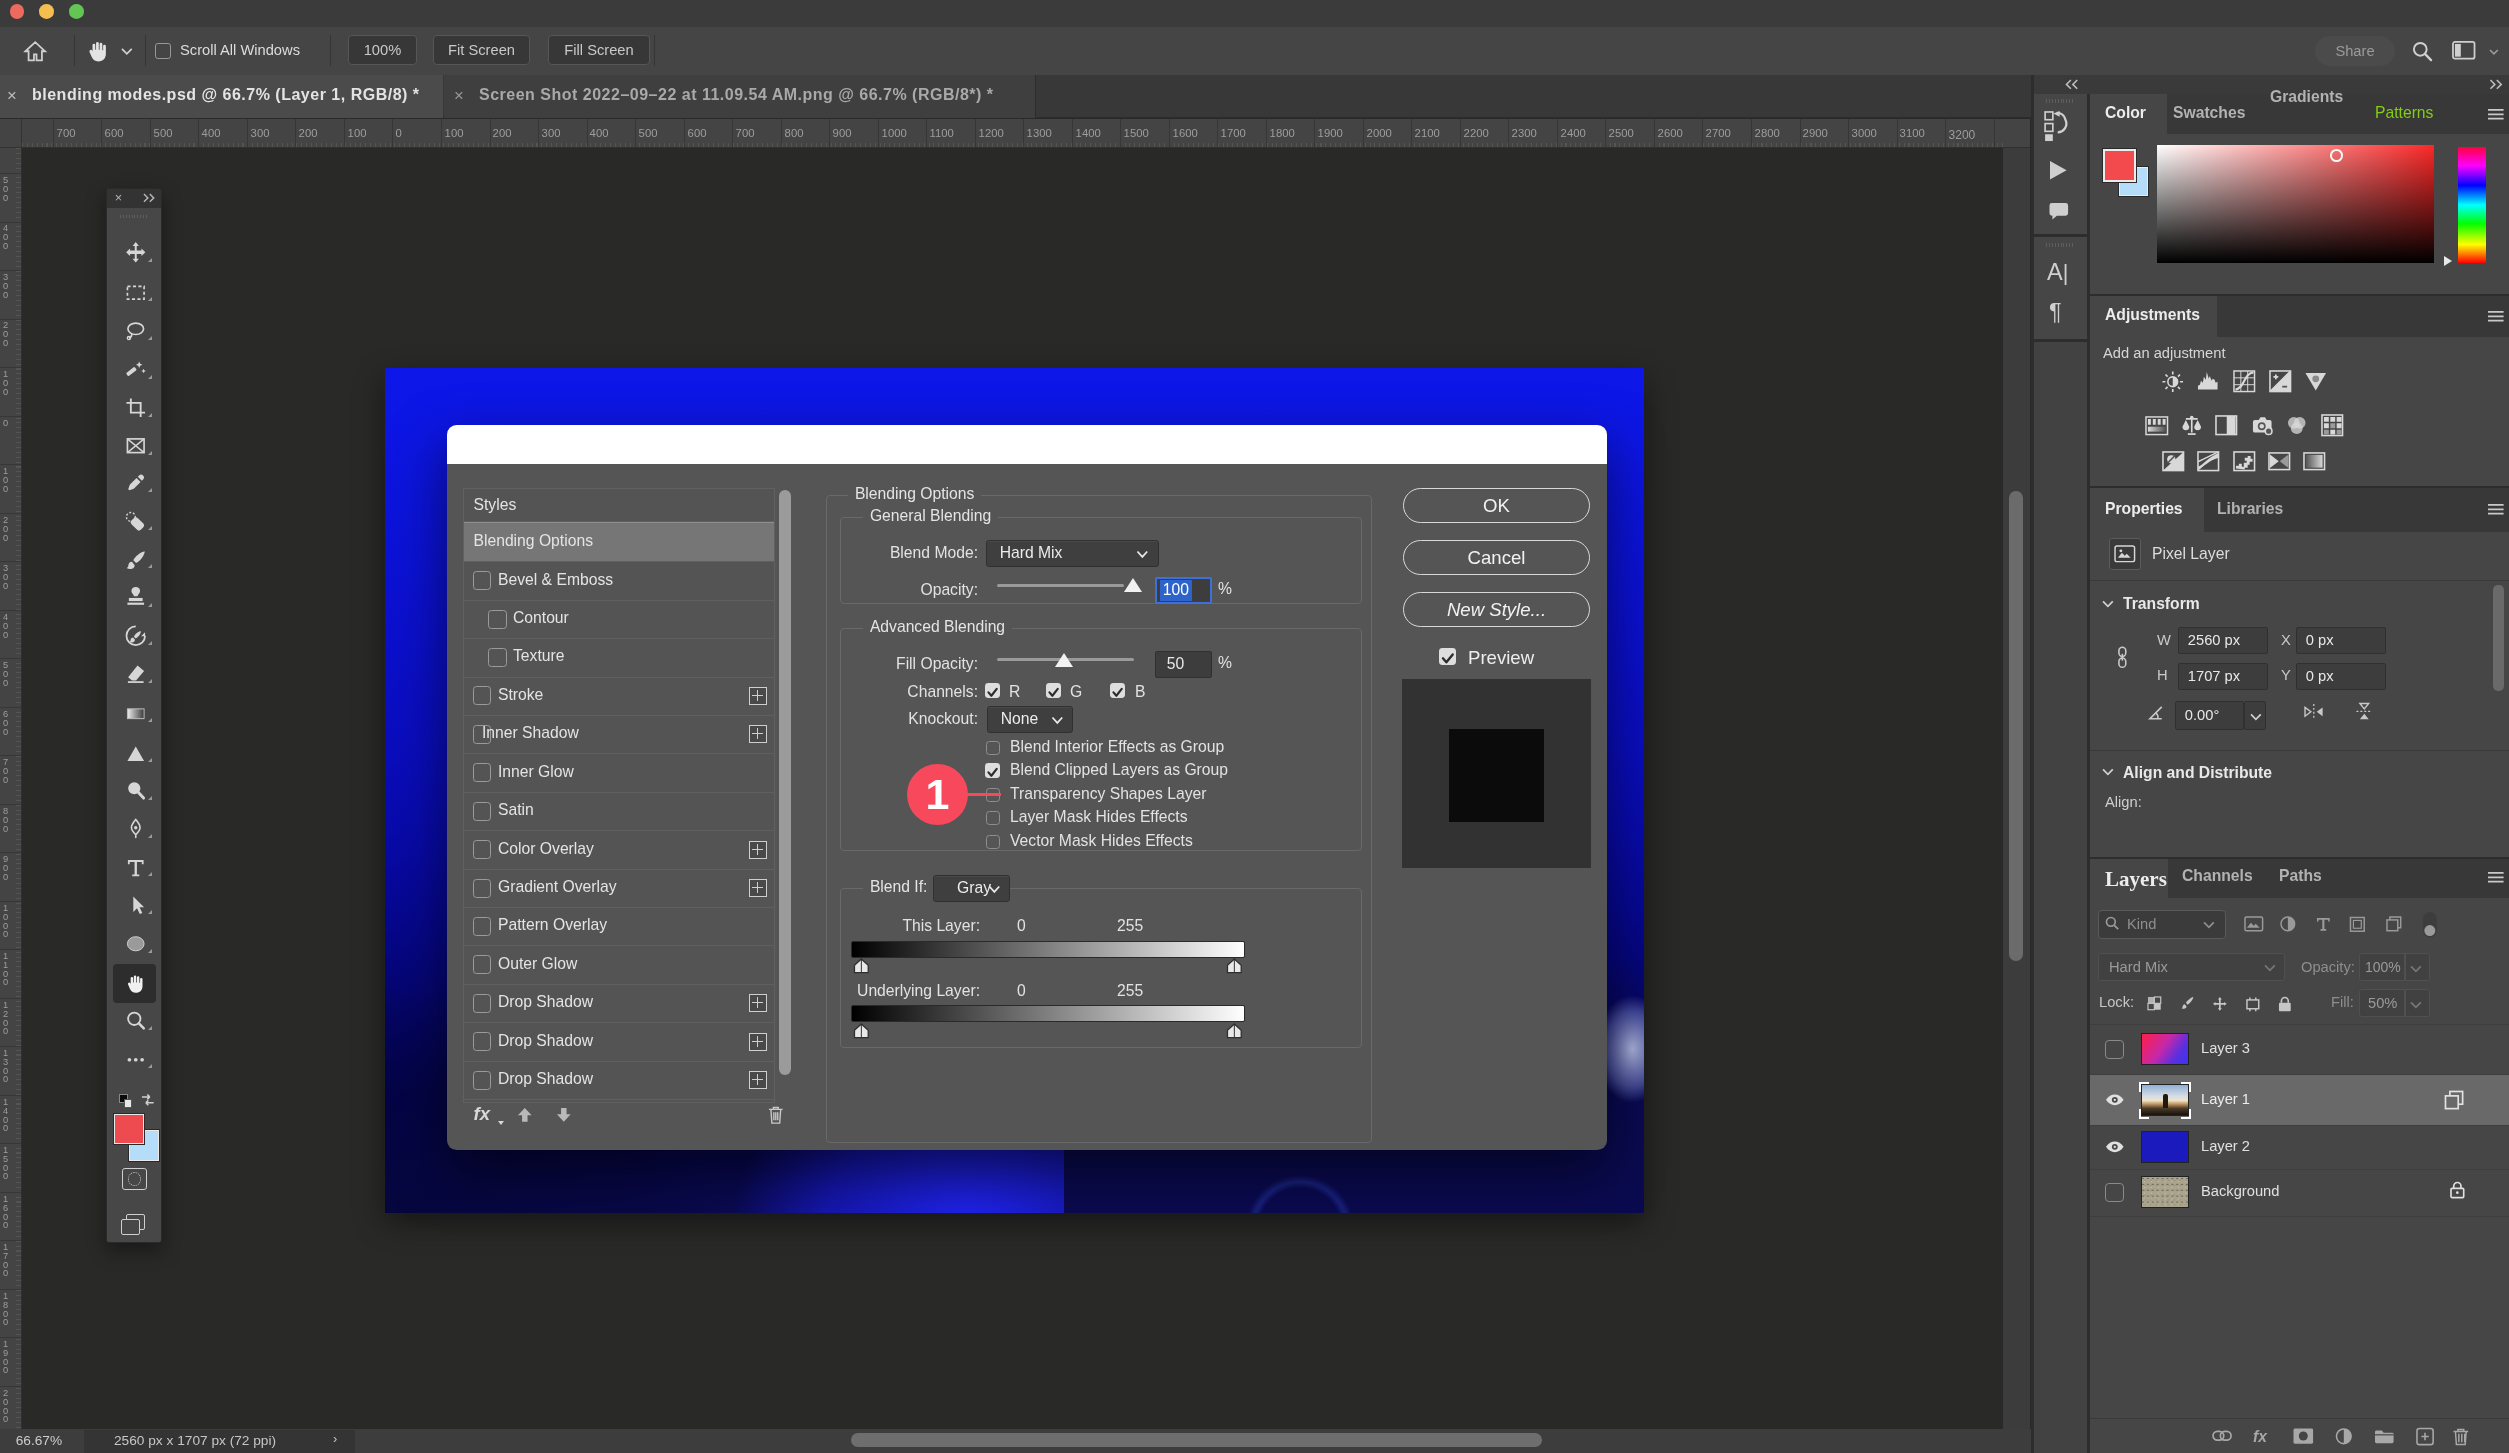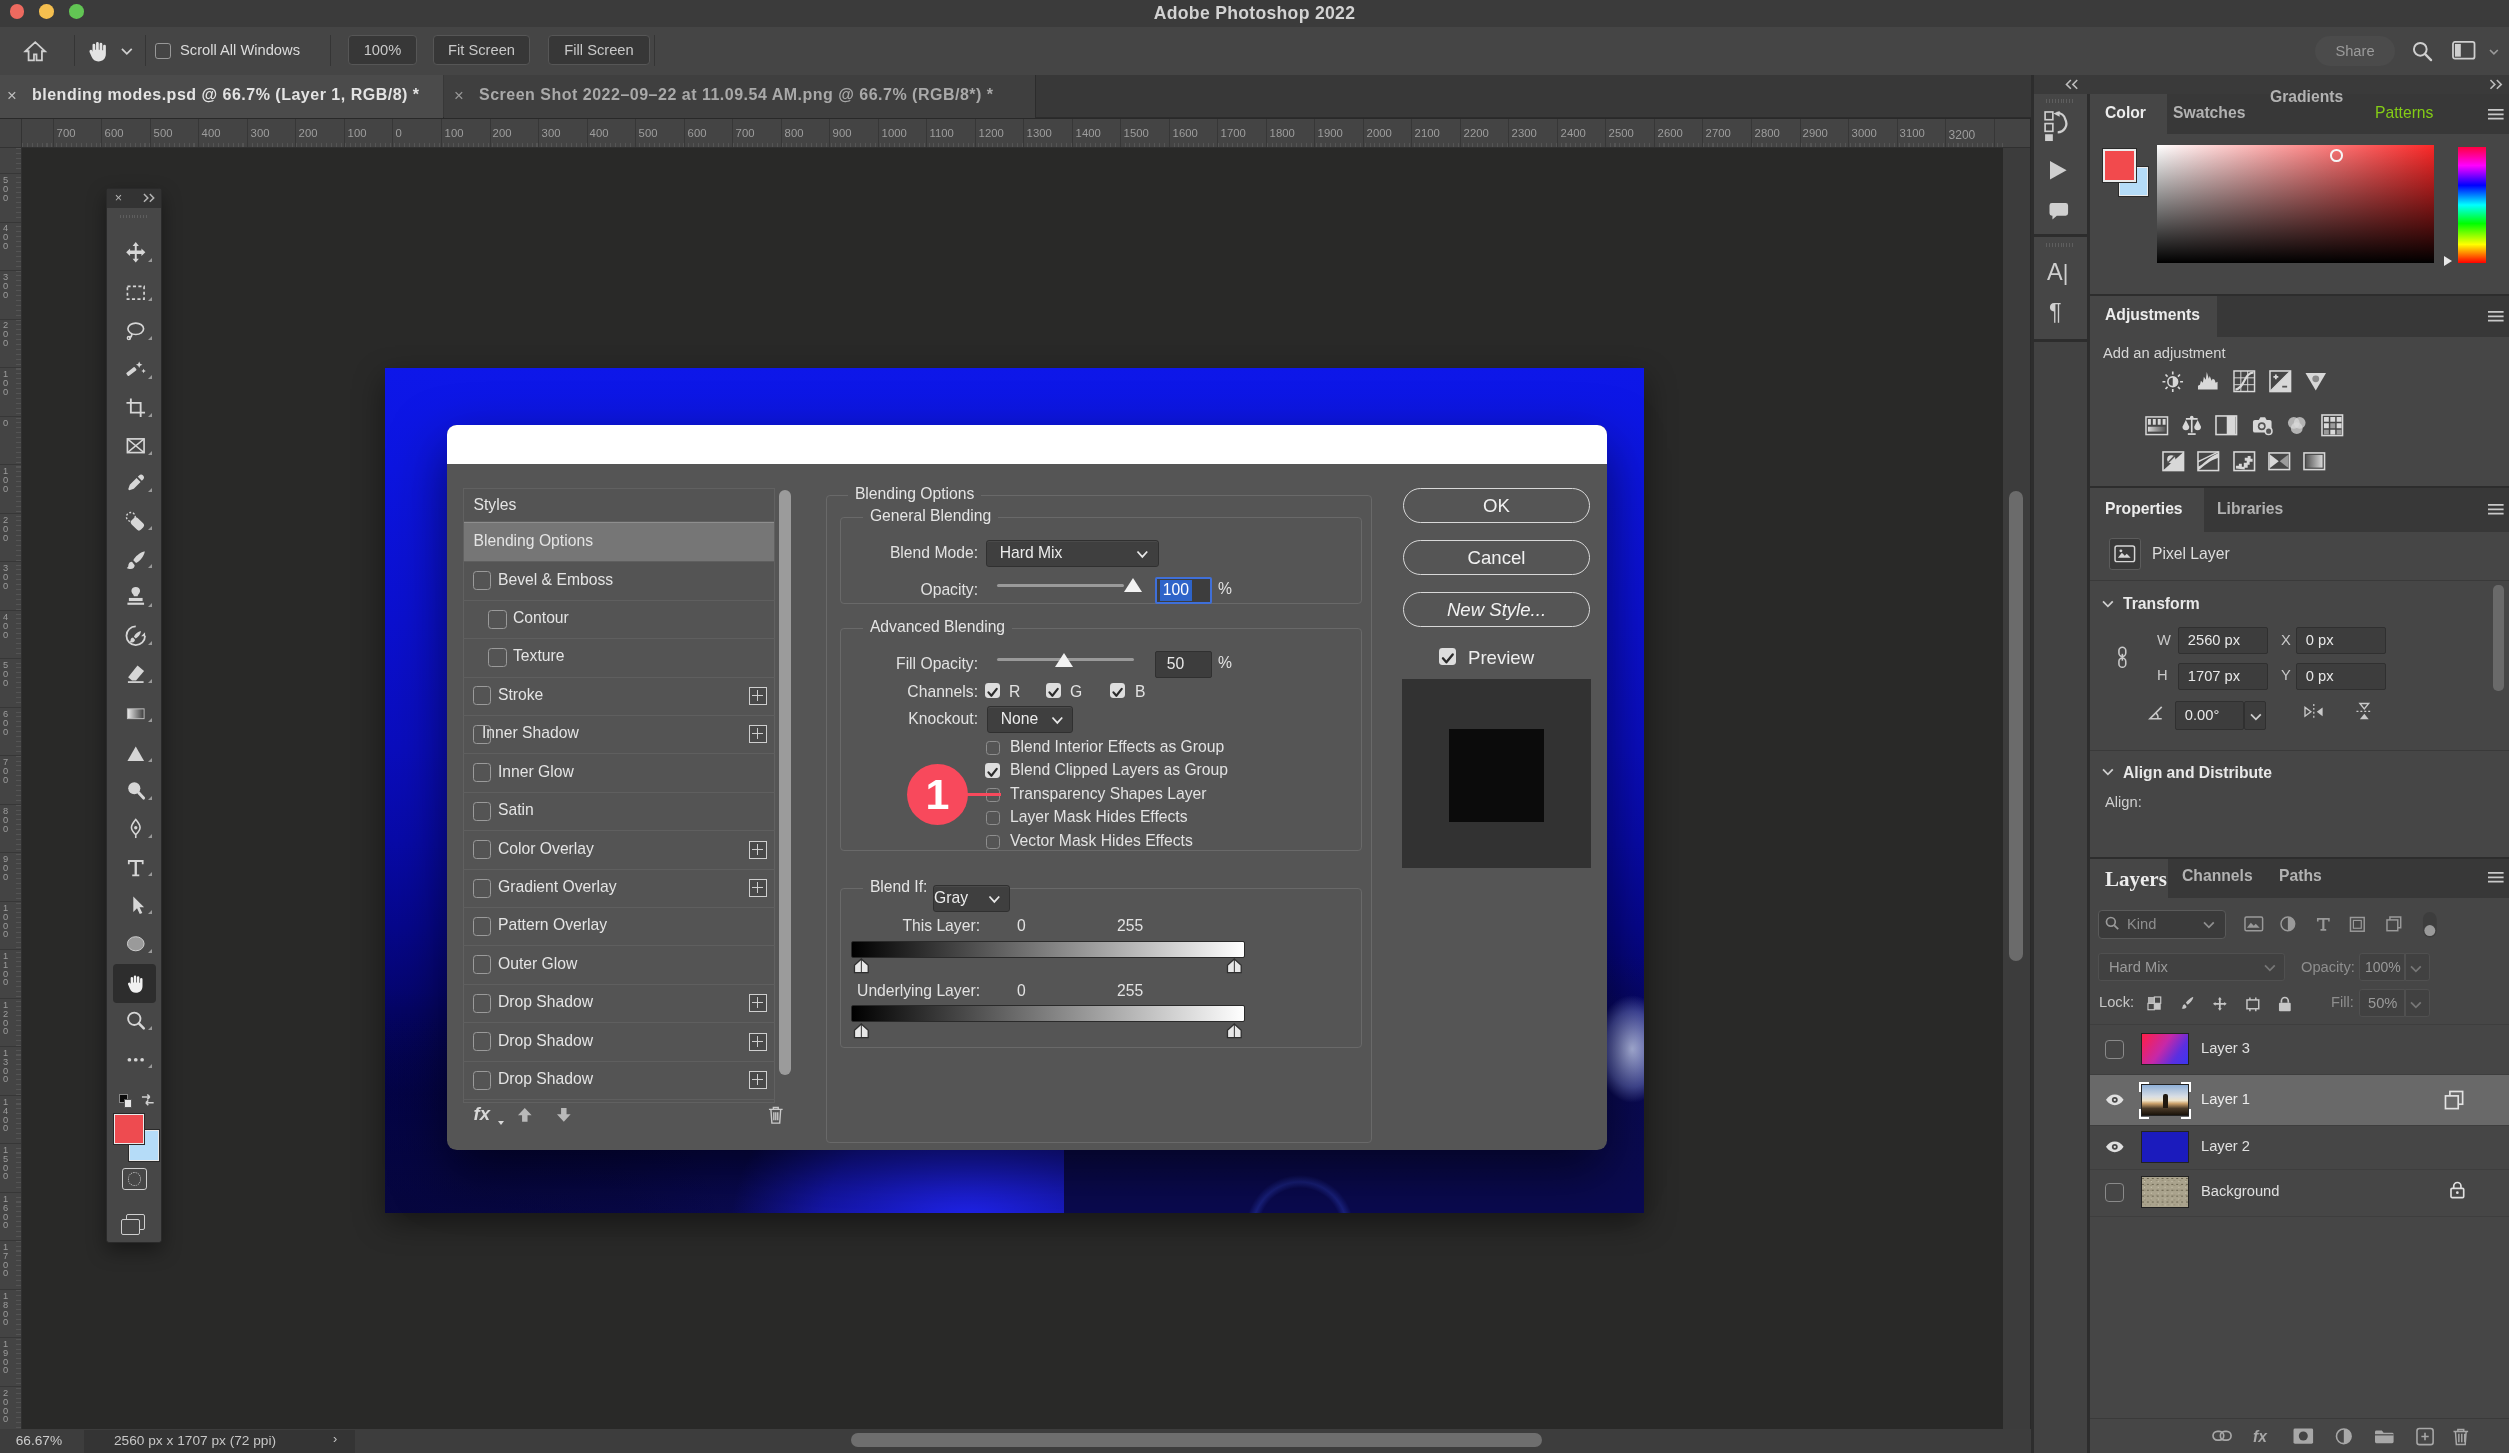--- a/index.html
+++ b/index.html
@@ -31,21 +31,20 @@
   .listtxt { position:absolute; font-size:15.7px; color:#e4e4e4; white-space:nowrap; }
 </style>
 </head>
 <body>
 <div id="page">
 
   <div class="a" style="left:0;top:0;width:2509px;height:26.5px;background:#3b3b3b;"></div>
   <div class="a" style="left:9.8px;top:3.9px;width:14.7px;height:14.7px;border-radius:50%;background:#ed6a5f;"></div>
   <div class="a" style="left:39px;top:3.9px;width:14.7px;height:14.7px;border-radius:50%;background:#f5bf4f;"></div>
   <div class="a" style="left:69px;top:3.9px;width:14.7px;height:14.7px;border-radius:50%;background:#62c554;"></div>
-  <div class="a txt" style="left:0;top:2.9px;width:2509px;text-align:center;font-size:17.6px;font-weight:bold;letter-spacing:0.3px;color:#d2d2d2;">Adobe Photoshop 2022</div>
 
   <div class="a" style="left:0;top:26.5px;width:2509px;height:49px;background:#454545;border-bottom:1px solid #2e2e2e;"></div>
   <div class="a" id="opt-home" style="left:21.6px;top:38px;width:26.5px;height:26.5px;">
       <svg width="26.5" height="26.5" viewBox="0 0 27 26">
         <path d="M3.5 13L13.5 3.8 23.5 13h-3.2v9.2h-5.5v-6h-2.6v6H6.7V13z" fill="none" stroke="#cfcfcf" stroke-width="1.8"></path>
       </svg>
     </div>
   <div class="a" style="left:74px;top:35px;width:1px;height:31px;background:#353535;"></div>
   <div class="a" id="opt-hand" style="left:85px;top:38px;width:26.5px;height:26.5px;">
       <svg width="26.5" height="26.5" viewBox="0 0 24 24">
@@ -589,21 +588,21 @@
     <div class="a txt" style="left:563px;top:383px;font-size:15.7px;color:#e2e2e2;">Layer Mask Hides Effects</div>
     <div class="cb" style="left:539px;top:410px;"></div>
     <div class="a txt" style="left:563px;top:407px;font-size:15.7px;color:#e2e2e2;">Vector Mask Hides Effects</div>
 
     <div class="a" style="left:520px;top:368px;width:34px;height:2.9px;background:#f8495c;"></div>
     <div class="a" style="left:460px;top:339px;width:61px;height:61px;border-radius:50%;background:#f8495c;"></div>
     <div class="a txt" style="left:460px;top:345px;width:61px;text-align:center;font-size:43px;font-weight:bold;color:#fff;">1</div>
 
     <div class="grp" style="left:393px;top:463px;width:522px;height:160px;"></div>
     <div class="leg" style="left:416px;top:453px;">Blend If:</div>
-    <div class="drop" style="left:486px;top:450px;width:77px;height:26.5px;line-height:24.5px;padding-left:0;margin-top:10px;">Gray<span class="a" id="dchev3" style="right:8.8px;top:8.8px;width:12.7px;height:8.8px;">
+    <div class="drop" style="left:486px;top:450px;width:77px;height:26.5px;line-height:24.5px;padding-left:23px;">Gray<span class="a" id="dchev3" style="right:8.8px;top:8.8px;width:12.7px;height:8.8px;">
           <svg width="12.7" height="8.8" viewBox="0 0 13 9">
             <path d="M1.5 1.5l5 5.5 5-5.5" fill="none" stroke="#e8e8e8" stroke-width="1.8"></path>
           </svg>
         </span></div>
     <div class="dlbl" style="left:337px;top:492px;width:196px;">This Layer:</div>
     <div class="a txt" style="left:570px;top:492px;font-size:15.7px;color:#e2e2e2;">0</div>
     <div class="a txt" style="left:670px;top:492px;font-size:15.7px;color:#e2e2e2;">255</div>
     <div class="gradbar" style="left:404px;top:516px;width:394px;"></div>
     <div class="a" id="bh1" style="left:406px;top:533px;width:16.7px;height:15.7px;">
         <svg width="16.7" height="15.7" viewBox="0 0 17 16">

